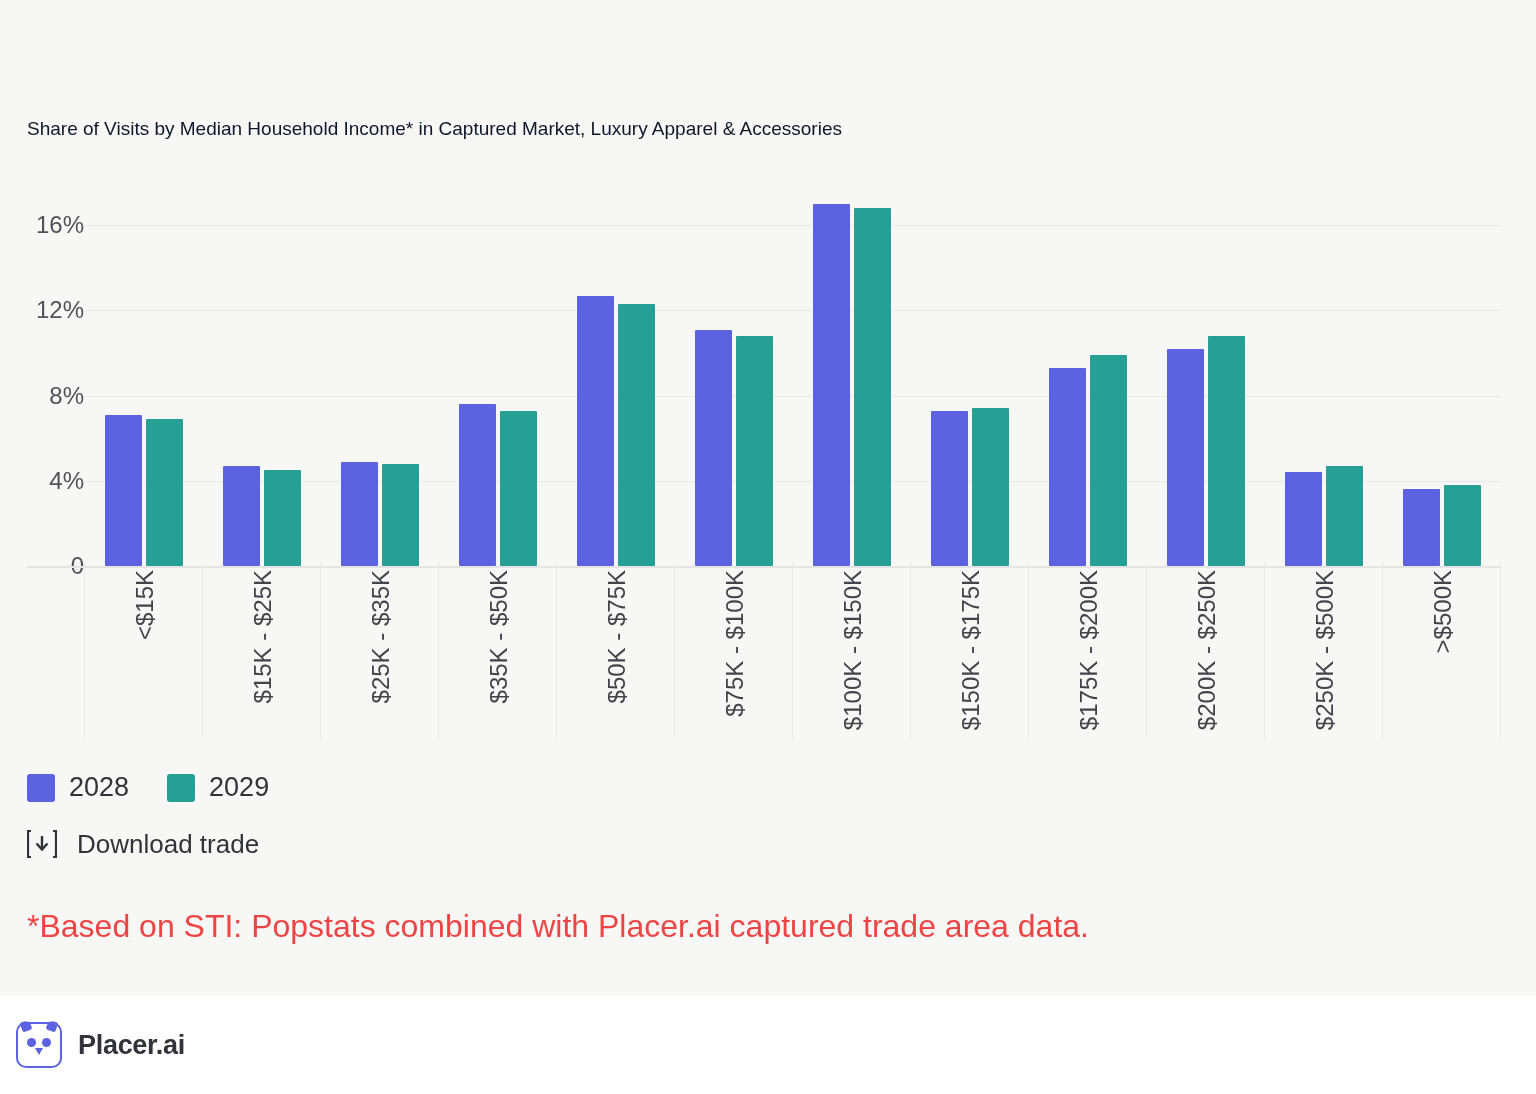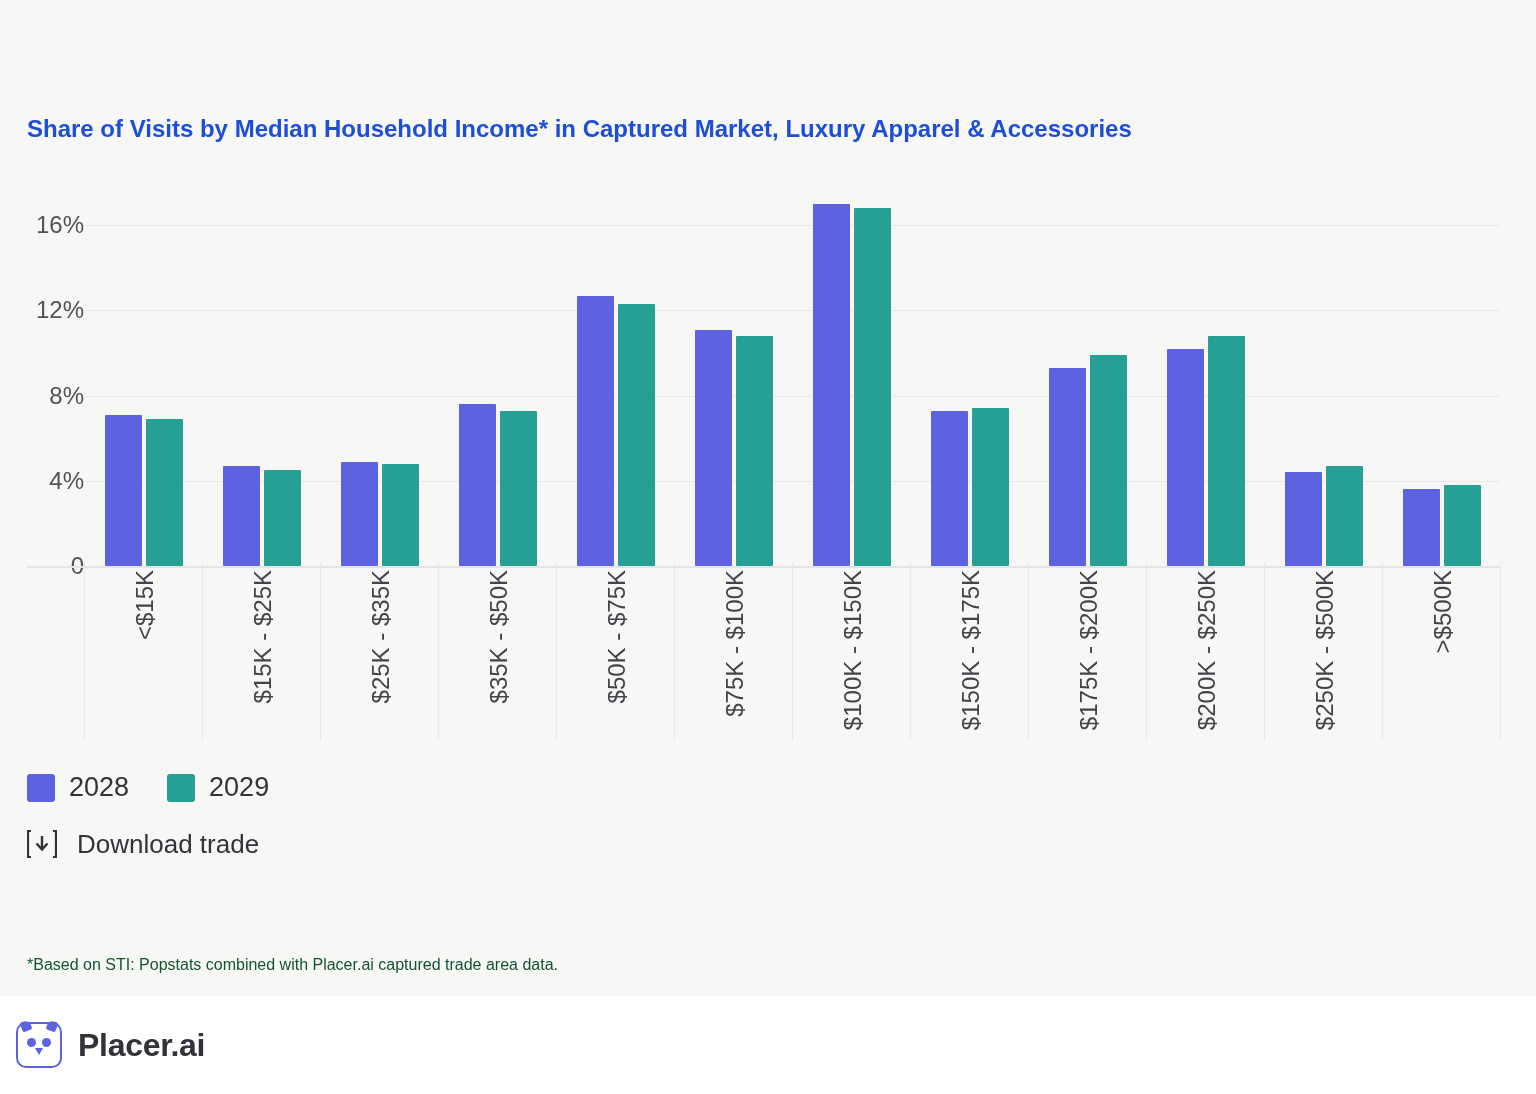--- a/index.html
+++ b/index.html
@@ -36,24 +36,24 @@
     line-height: 46px;
     font-weight: bold;
     color: #32323a;
     letter-spacing: -0.2px;
   }
   .subtitle {
     position: absolute;
     left: 27px;
     top: 112px;
     width: 1470px;
-    font-size: 24px;
+    font-size: 19px;
     line-height: 34px;
-    color: #1d4ed8;
-    font-weight: bold;
+    color: #0f172a;
+    font-weight: normal;
   }
 
   
   .plot {
     position: absolute;
     left: 0;
     top: 204px;
     width: 1536px;
     height: 560px;
   }
@@ -171,23 +171,22 @@
   }
   .download-label {
     font-size: 26px;
     color: #32323a;
   }
 
   .footnote {
     position: absolute;
     left: 27px;
     top: 908px;
-    font-size: 16px;
-    color: #14532d;
-    margin-top: 48px;
+    font-size: 32px;
+    color: #ef4444;
   }
 
   
   .brandbar {
     position: absolute;
     left: 0;
     top: 996px;
     width: 1536px;
     height: 98px;
     background: #ffffff;
@@ -230,21 +229,21 @@
     position: absolute;
     top: -3px;
     width: 10px;
     height: 10px;
     background: #5c62e0;
     border-radius: 2px 6px 2px 2px;
   }
   .brand-logo .ear.l { left: 3px; transform: rotate(-20deg); }
   .brand-logo .ear.r { right: 3px; transform: rotate(20deg) scaleX(-1); }
   .brand-name {
-    font-size: 32px;
+    font-size: 27px;
     font-weight: bold;
     color: #32323a;
     letter-spacing: -0.3px;
   }
 </style>
 </head>
 <body>
 
 <div id="root">
 

